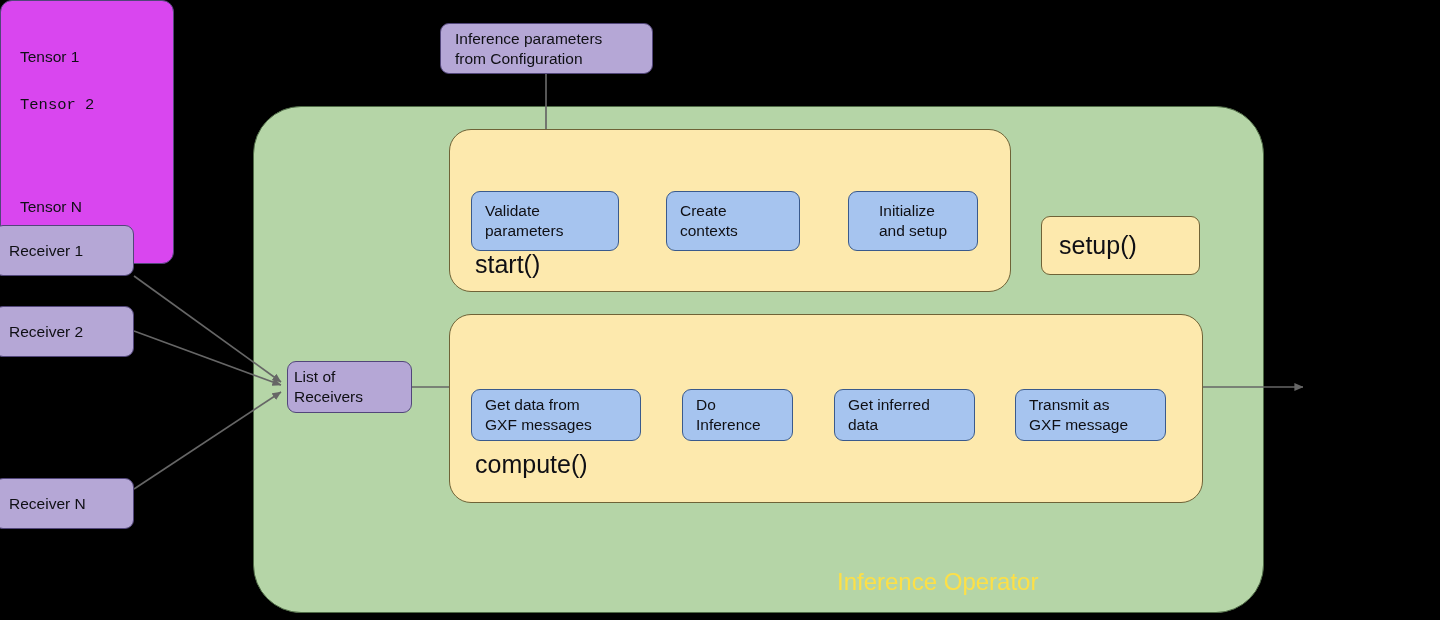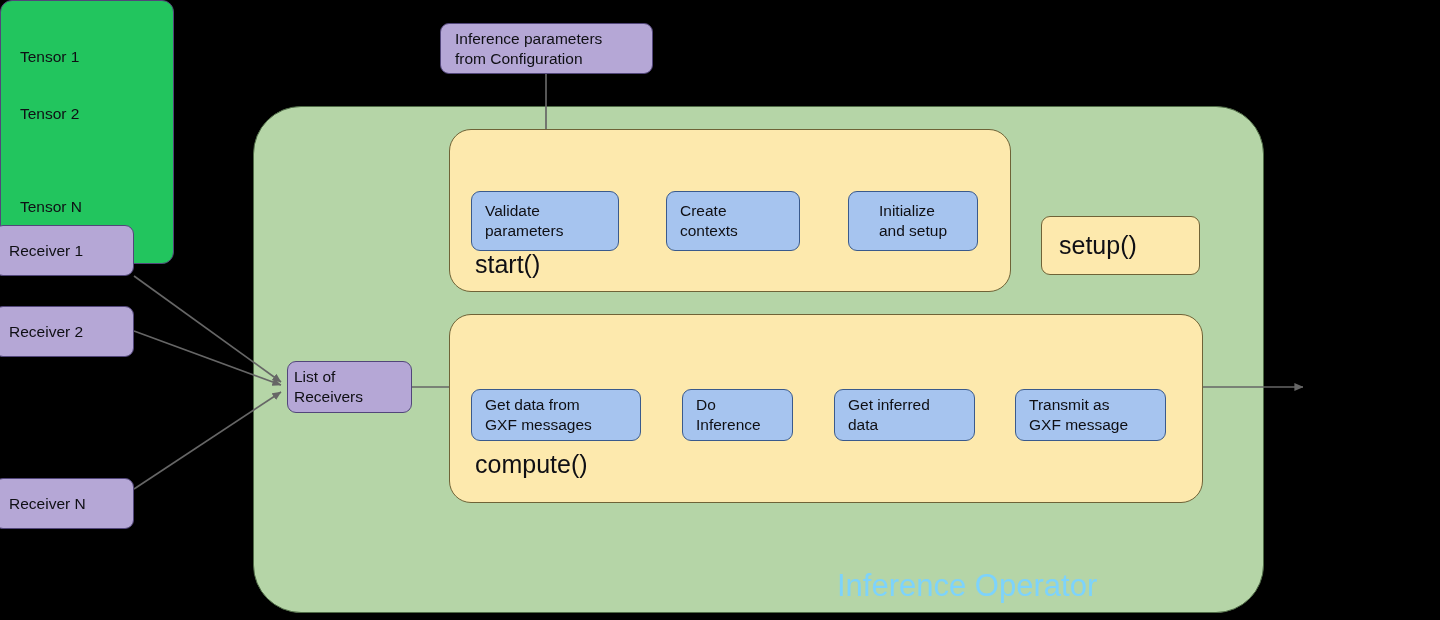--- a/index.html
+++ b/index.html
@@ -27,21 +27,21 @@
   }
   
   .purple {
     background: #b5a7d6;
     border: 1.6px solid #52467a;
     border-radius: 9px;
     font-size: 15.5px;
     padding: 0 14px;
   }
   .purple-tall {
-    background: #22c55e;
+    background: #d946ef;
     border: 1.6px solid #52467a;
     border-radius: 12px;
     font-size: 15.5px;
     padding: 0 20px;
     display: block;
   }
   .tensor-line {
     position: absolute;
     left: 20px;
     color: #0f0f14;
@@ -50,22 +50,22 @@
   
   .green-container {
     position: absolute;
     background: #b5d5a7;
     border: 1.6px solid #4f6b46;
     border-radius: 48px;
     box-sizing: border-box;
   }
   .operator-label {
     position: absolute;
-    font-size: 31px;
-    color: #7dd3fc;
+    font-size: 24px;
+    color: #fde047;
     white-space: nowrap;
   }
   
   .yellow-panel {
     position: absolute;
     background: #fde9ad;
     border: 1.6px solid #6f6337;
     border-radius: 22px;
     box-sizing: border-box;
   }
@@ -162,21 +162,21 @@
     <span>Receiver N</span>
   </div>
 
   <div class="node purple" style="left:287px; top:361px; width:125px; height:52px; padding:0 6px;">
     <span>List of
 Receivers</span>
   </div>
 
   <div class="purple-tall" style="left:1307px; top:254px; width:132px; height:262px;">
     <span class="tensor-line" style="top:48px;">Tensor 1</span>
-    <span class="tensor-line" style="top:105px;">Tensor 2</span>
+    <span class="tensor-line" style="top:96px;font-family:Liberation Mono, monospace;">Tensor 2</span>
     <span class="tensor-line" style="top:198px;">Tensor N</span>
   </div>
 
   <div class="yellow-panel" style="left:449px; top:129px; width:562px; height:163px;"></div>
   <div class="panel-label" style="left:475px; top:250px;">start()</div>
 
   <div class="blue" style="left:471px; top:163px; width:148px; height:60px;">
     <span>Validate
 parameters</span>
   </div>

